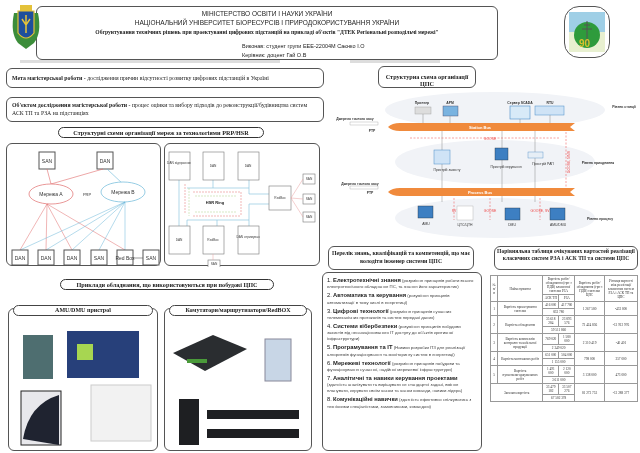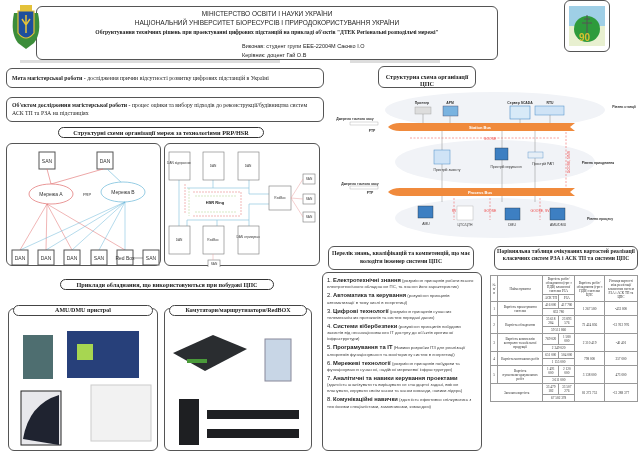--- a/index.html
+++ b/index.html
@@ -6,21 +6,21 @@
 body{width:640px;height:453px;background:#fff;font-family:"Liberation Serif",serif;color:#222;position:relative;overflow:hidden}
 .box{position:absolute;border:1px solid #555;border-radius:6px;background:#fff}
 .header{left:36px;top:6px;width:462px;height:54px}
 .h-line{position:absolute;left:0;width:100%;text-align:center;font-family:"Liberation Sans",sans-serif}
 .h1{top:3px;font-size:6.5px}
 .h2{top:12px;font-size:6.5px}
 .h3{top:22px;font-size:5.6px;font-family:"Liberation Serif",serif;font-weight:bold}
 .h4{top:36px;left:205px;width:auto;text-align:left;font-size:5.5px}
 .h5{top:45px;left:205px;width:auto;text-align:left;font-size:5.5px}
 .logo-l{position:absolute;left:8px;top:3px;width:36px;height:48px}
-.logo-r{position:absolute;left:564px;top:0;width:46px;height:52px;border:1px solid #555;border-radius:6px;background:#fff}
+.logo-r{position:absolute;left:564px;top:6px;width:46px;height:52px;border:1px solid #555;border-radius:15px;background:#fff}
 .sep{position:absolute;height:3px;background:#ddd}
 .goal{left:6px;top:68px;width:318px;height:20px;font-size:5.8px;padding:6px 5px}
 .object{left:6px;top:97px;width:318px;height:25px;font-size:5.8px;padding:4px 5px;line-height:1.35}
 .pill{position:absolute;border:1px solid #333;border-radius:7px;background:#fff;font-weight:bold;font-size:6.2px;text-align:center;padding:1px 3px}
 .prp{left:6px;top:143px;width:155px;height:123px;border-radius:6px}
 .hsr{left:164px;top:143px;width:156px;height:123px;border-radius:6px}
 .pane svg{position:absolute;left:0;top:0}
 .eq1{left:8px;top:308px;width:150px;height:143px}
 .eq2{left:164px;top:308px;width:148px;height:143px}
 .eqtitle{position:absolute;left:4px;top:-4px;right:4px;height:11px;border:1px solid #444;border-radius:6px;background:#fff;font-weight:bold;font-size:6px;text-align:center;line-height:9px}

